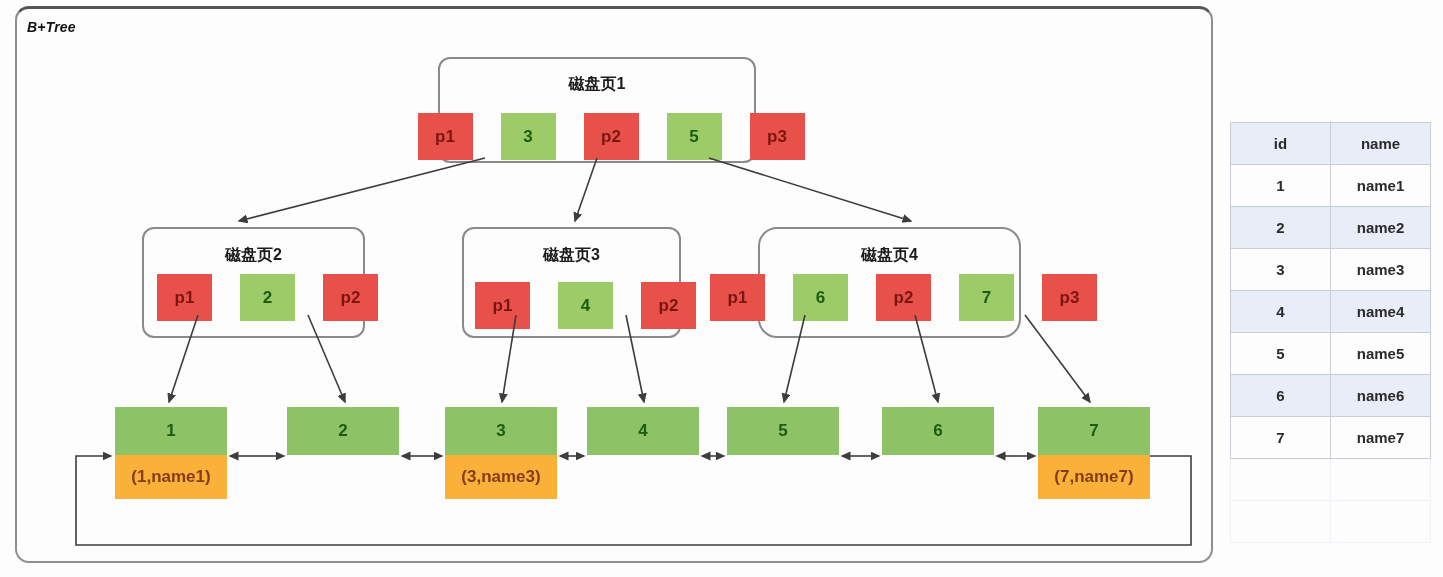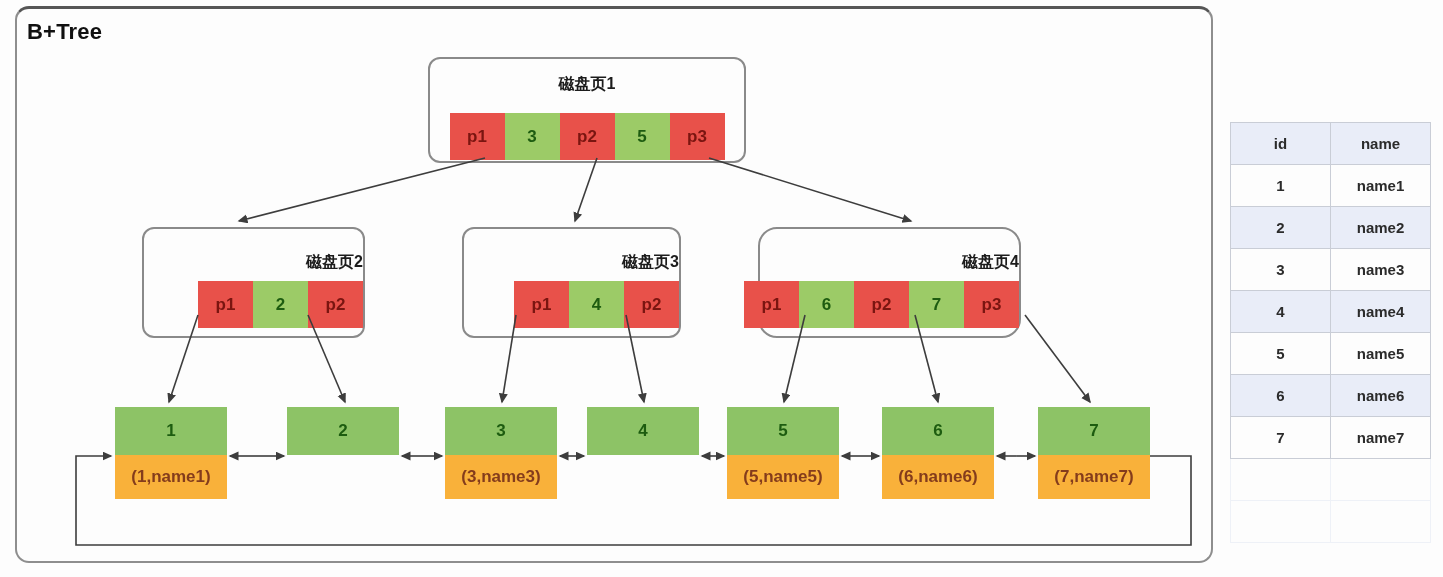--- a/index.html
+++ b/index.html
@@ -12,38 +12,38 @@
   .stage{position:absolute;inset:0;}
 
   
   .outer-box{
     position:absolute;left:15px;top:6px;width:1194px;height:552px;
     border:2px solid #8e8e8e;border-top:3px solid #565656;
     border-radius:14px;background:transparent;
   }
   .outer-label{
     position:absolute;left:10px;top:10px;
-    font-size:22px;font-weight:bold;color:#101010;letter-spacing:.2px;
+    font-size:14px;font-weight:bold;color:#101010;letter-spacing:.2px;font-style:italic;
   }
 
   
   .node{
     position:absolute;border:2px solid #8a8a8a;border-radius:12px;
     background:#fdfdfd;display:flex;flex-direction:column;align-items:center;
     box-sizing:border-box;
   }
   .node-title{font-size:16px;font-weight:600;color:#1c1c1c;line-height:26px;}
   .node.root{padding-top:12px;}
   .node.root .node-title{margin-bottom:16px;}
-  .node.child{padding-top:20px;align-items:flex-end;}
+  .node.child{padding-top:13px;}
   .node.child .node-title{margin-bottom:6px;}
   .cells{display:flex;}
   .cell{
     width:55px;height:47px;display:flex;align-items:center;justify-content:center;
-    font-size:17px;font-weight:bold;box-sizing:border-box;
+    font-size:17px;font-weight:bold;box-sizing:border-box;margin-left:28px;
   }
   .cell.red{background:var(--cell-red,#e8514a);color:var(--red-text,#7a1510);}
   .cell.green{background:var(--cell-green,#9ccb67);color:var(--green-text,#1d5c10);}
 
   
   .leaf{position:absolute;width:112px;top:407px;}
   .leaf-key{
     height:48px;background:var(--leaf-green,#8dc366);
     display:flex;align-items:center;justify-content:center;
     font-size:17px;font-weight:bold;color:var(--green-text,#1d5c10);
@@ -77,41 +77,41 @@
 </style>
 </head>
 <body>
 
 <div class="stage">
 
   <div class="outer-box">
     <div class="outer-label">B+Tree</div>
   </div>
 
-  <div class="node root" style="left:428px;top:57px;width:318px;height:106px;">
+  <div class="node root" style="left:438px;top:57px;width:318px;height:106px;">
     <div class="node-title">磁盘页1</div>
     <div class="cells">
       <div class="cell red">p1</div>
       <div class="cell green">3</div>
       <div class="cell red">p2</div>
       <div class="cell green">5</div>
       <div class="cell red">p3</div>
     </div>
   </div>
 
   <div class="node child" style="left:142px;top:227px;width:223px;height:111px;">
     <div class="node-title">磁盘页2</div>
     <div class="cells">
       <div class="cell red">p1</div>
       <div class="cell green">2</div>
       <div class="cell red">p2</div>
     </div>
   </div>
 
-  <div class="node child" style="left:462px;top:227px;width:219px;height:111px;">
+  <div class="node child" style="left:462px;top:227px;width:219px;height:111px;gap:8px;">
     <div class="node-title">磁盘页3</div>
     <div class="cells">
       <div class="cell red">p1</div>
       <div class="cell green">4</div>
       <div class="cell red">p2</div>
     </div>
   </div>
 
   <div class="node child" style="left:758px;top:227px;width:263px;height:111px;border-radius:19px;">
     <div class="node-title">磁盘页4</div>
@@ -133,25 +133,23 @@
   </div>
   <div class="leaf" style="left:445px;">
     <div class="leaf-key">3</div>
     <div class="leaf-record">(3,name3)</div>
   </div>
   <div class="leaf" style="left:587px;">
     <div class="leaf-key">4</div>
   </div>
   <div class="leaf" style="left:727px;">
     <div class="leaf-key">5</div>
-    <div class="leaf-record">(5,name5)</div>
   </div>
   <div class="leaf" style="left:882px;">
     <div class="leaf-key">6</div>
-    <div class="leaf-record">(6,name6)</div>
   </div>
   <div class="leaf" style="left:1038px;">
     <div class="leaf-key">7</div>
     <div class="leaf-record">(7,name7)</div>
   </div>
 
   <svg class="arrows">
     <defs>
       <marker id="ah" markerWidth="11" markerHeight="10" refX="8.5" refY="4.5" orient="auto" markerUnits="userSpaceOnUse">
         <path class="ah-fill" d="M0,0 L10,4.5 L0,9 z"></path>

